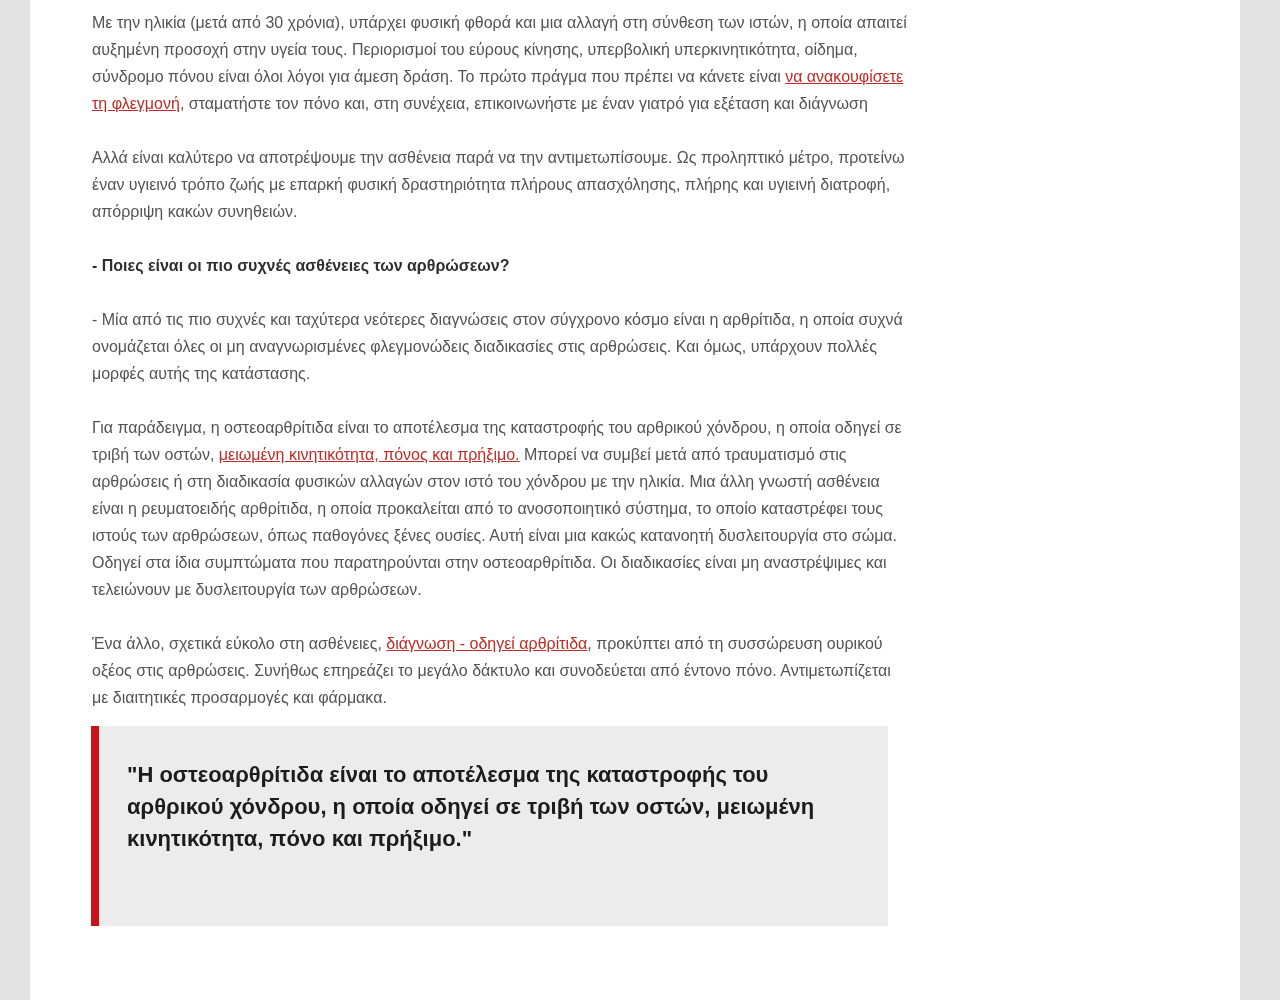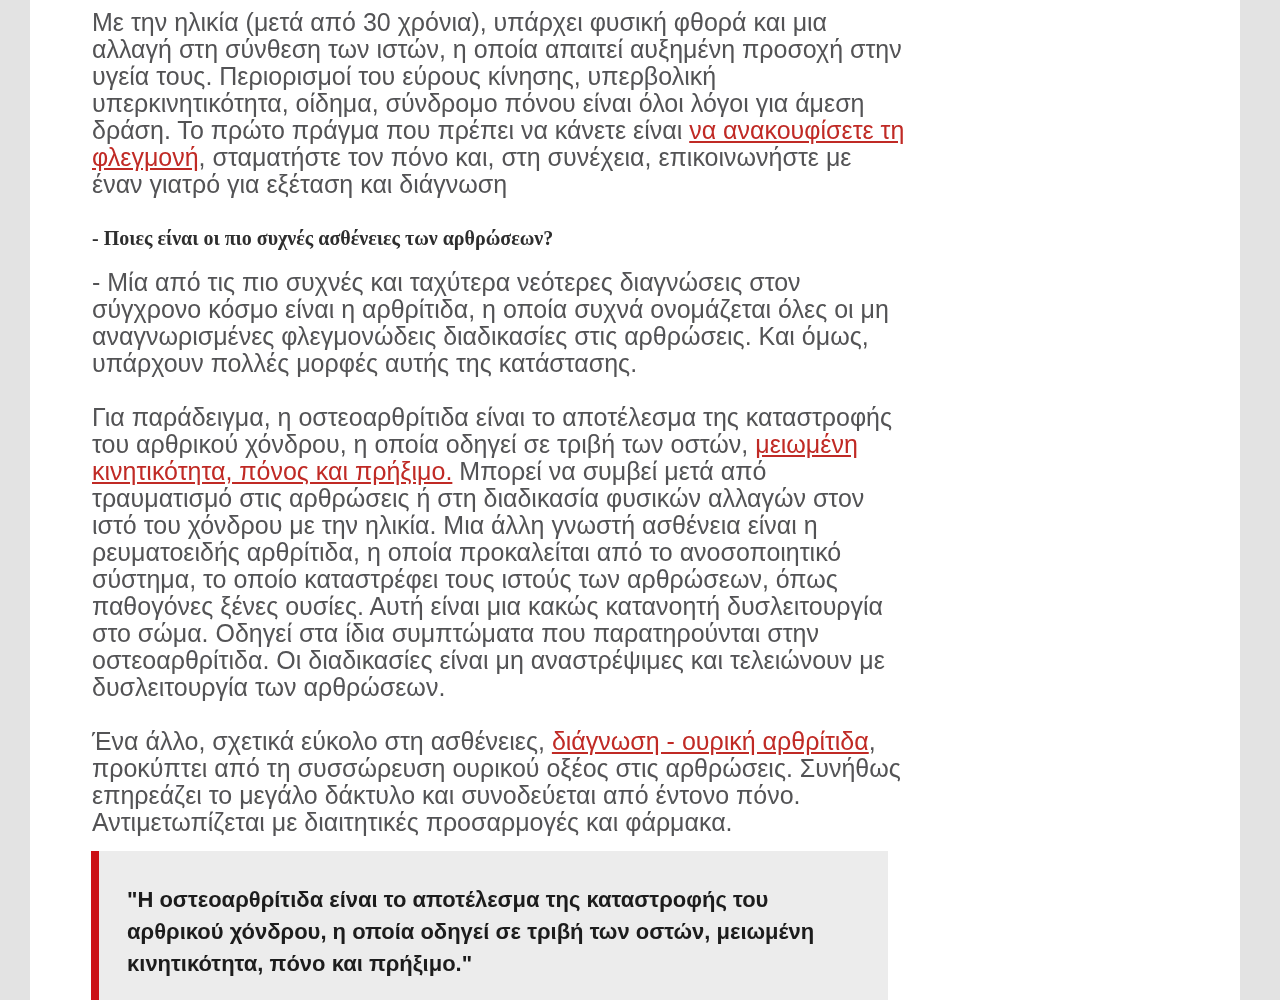--- a/index.html
+++ b/index.html
@@ -20,26 +20,26 @@
   }
   .content-sheet{
     position:absolute;left:30px;top:0;width:1210px;height:1000px;
     background:var(--sheet-bg);
   }
   .article{
     margin:0;padding:9px 0 0 62px;width:820px;box-sizing:content-box;
   }
   p.body{
     margin:0 0 27px 0;width:815px;
-    font-size:25px;line-height:27px;color:var(--body-text);
+    font-size:16px;line-height:27px;color:var(--body-text);
     letter-spacing:0;
   }
   h2.question{
-    margin:17px 0;width:815px;
-    font-size:20px;line-height:27px;font-weight:bold;color:var(--heading-text);font-family:Liberation Serif, serif;
+    margin:27px 0;width:815px;
+    font-size:16px;line-height:27px;font-weight:bold;color:var(--heading-text);
   }
   a.lnk{
     color:var(--link);text-decoration:underline;cursor:pointer;
   }
   blockquote.quote{
     margin:-12px 0 0 -1px;padding:0;width:797px;box-sizing:border-box;
     background:var(--quote-bg);
     border-left:8px solid var(--quote-bar);
     min-height:200px;
   }
@@ -47,21 +47,22 @@
     margin:0;padding:33px 52px 42px 28px;
     font-size:22px;line-height:32px;font-weight:bold;color:var(--quote-text);
   }
 </style>
 </head>
 <body>
 
 <div class="content-sheet">
   <article class="article">
       <p class="body"><span>Με την ηλικία (μετά από 30 χρόνια), υπάρχει φυσική φθορά και μια αλλαγή στη σύνθεση των ιστών, η οποία απαιτεί αυξημένη προσοχή στην υγεία τους. Περιορισμοί του εύρους κίνησης, υπερβολική υπερκινητικότητα, οίδημα, σύνδρομο πόνου είναι όλοι λόγοι για άμεση δράση. Το πρώτο πράγμα που πρέπει να κάνετε είναι </span><a class="lnk" href="#">να ανακουφίσετε τη φλεγμονή</a><span>, σταματήστε τον πόνο και, στη συνέχεια, επικοινωνήστε με έναν γιατρό για εξέταση και διάγνωση</span></p>
+      <p class="body"><span>Αλλά είναι καλύτερο να αποτρέψουμε την ασθένεια παρά να την αντιμετωπίσουμε. Ως προληπτικό μέτρο, προτείνω έναν υγιεινό τρόπο ζωής με επαρκή φυσική δραστηριότητα πλήρους απασχόλησης, πλήρης και υγιεινή διατροφή, απόρριψη κακών συνηθειών.</span></p>
       <h2 class="question">- Ποιες είναι οι πιο συχνές ασθένειες των αρθρώσεων?</h2>
       <p class="body"><span>- Μία από τις πιο συχνές και ταχύτερα νεότερες διαγνώσεις στον σύγχρονο κόσμο είναι η αρθρίτιδα, η οποία συχνά ονομάζεται όλες οι μη αναγνωρισμένες φλεγμονώδεις διαδικασίες στις αρθρώσεις. Και όμως, υπάρχουν πολλές μορφές αυτής της κατάστασης.</span></p>
       <p class="body"><span>Για παράδειγμα, η οστεοαρθρίτιδα είναι το αποτέλεσμα της καταστροφής του αρθρικού χόνδρου, η οποία οδηγεί σε τριβή των οστών, </span><a class="lnk" href="#">μειωμένη κινητικότητα, πόνος και πρήξιμο.</a><span> Μπορεί να συμβεί μετά από τραυματισμό στις αρθρώσεις ή στη διαδικασία φυσικών αλλαγών στον ιστό του χόνδρου με την ηλικία. Μια άλλη γνωστή ασθένεια είναι η ρευματοειδής αρθρίτιδα, η οποία προκαλείται από το ανοσοποιητικό σύστημα, το οποίο καταστρέφει τους ιστούς των αρθρώσεων, όπως παθογόνες ξένες ουσίες. Αυτή είναι μια κακώς κατανοητή δυσλειτουργία στο σώμα. Οδηγεί στα ίδια συμπτώματα που παρατηρούνται στην οστεοαρθρίτιδα. Οι διαδικασίες είναι μη αναστρέψιμες και τελειώνουν με δυσλειτουργία των αρθρώσεων.</span></p>
-      <p class="body"><span>Ένα άλλο, σχετικά εύκολο στη ασθένειες, </span><a class="lnk" href="#">διάγνωση - ουρική αρθρίτιδα</a><span>, προκύπτει από τη συσσώρευση ουρικού οξέος στις αρθρώσεις. Συνήθως επηρεάζει το μεγάλο δάκτυλο και συνοδεύεται από έντονο πόνο. Αντιμετωπίζεται με διαιτητικές προσαρμογές και φάρμακα.</span></p>
+      <p class="body"><span>Ένα άλλο, σχετικά εύκολο στη ασθένειες, </span><a class="lnk" href="#">διάγνωση - οδηγεί αρθρίτιδα</a><span>, προκύπτει από τη συσσώρευση ουρικού οξέος στις αρθρώσεις. Συνήθως επηρεάζει το μεγάλο δάκτυλο και συνοδεύεται από έντονο πόνο. Αντιμετωπίζεται με διαιτητικές προσαρμογές και φάρμακα.</span></p>
       <blockquote class="quote">
         <p>"Η οστεοαρθρίτιδα είναι το αποτέλεσμα της καταστροφής του αρθρικού χόνδρου, η οποία οδηγεί σε τριβή των οστών, μειωμένη κινητικότητα, πόνο και πρήξιμο."</p>
       </blockquote>
     </article>
 </div>
 
 </body></html>

